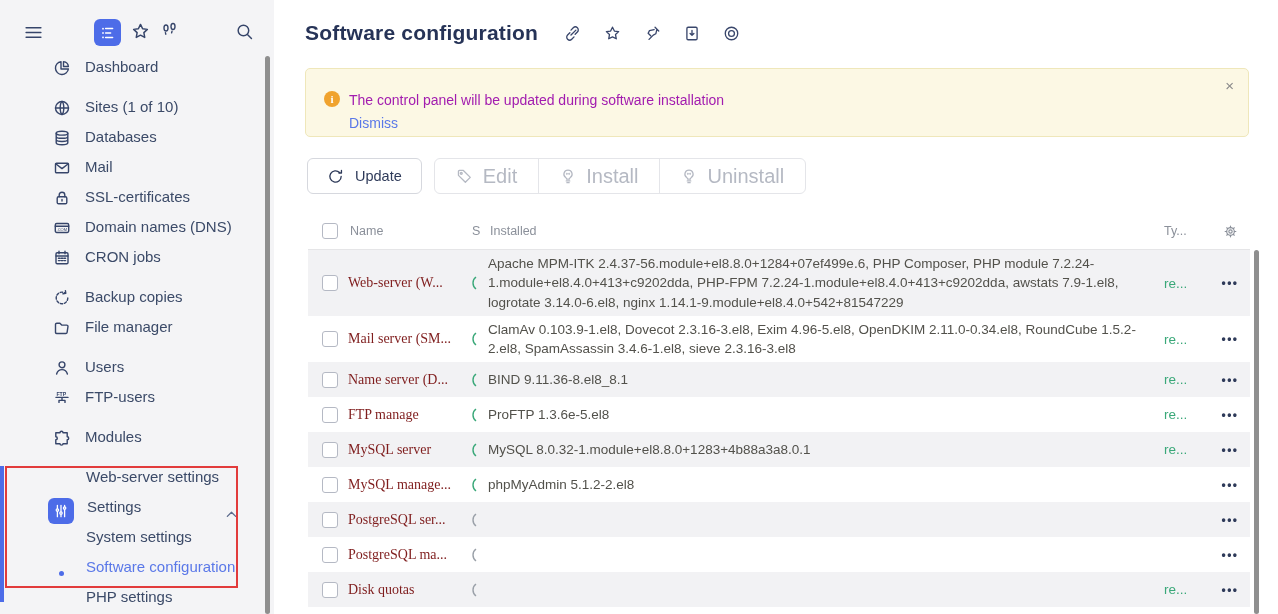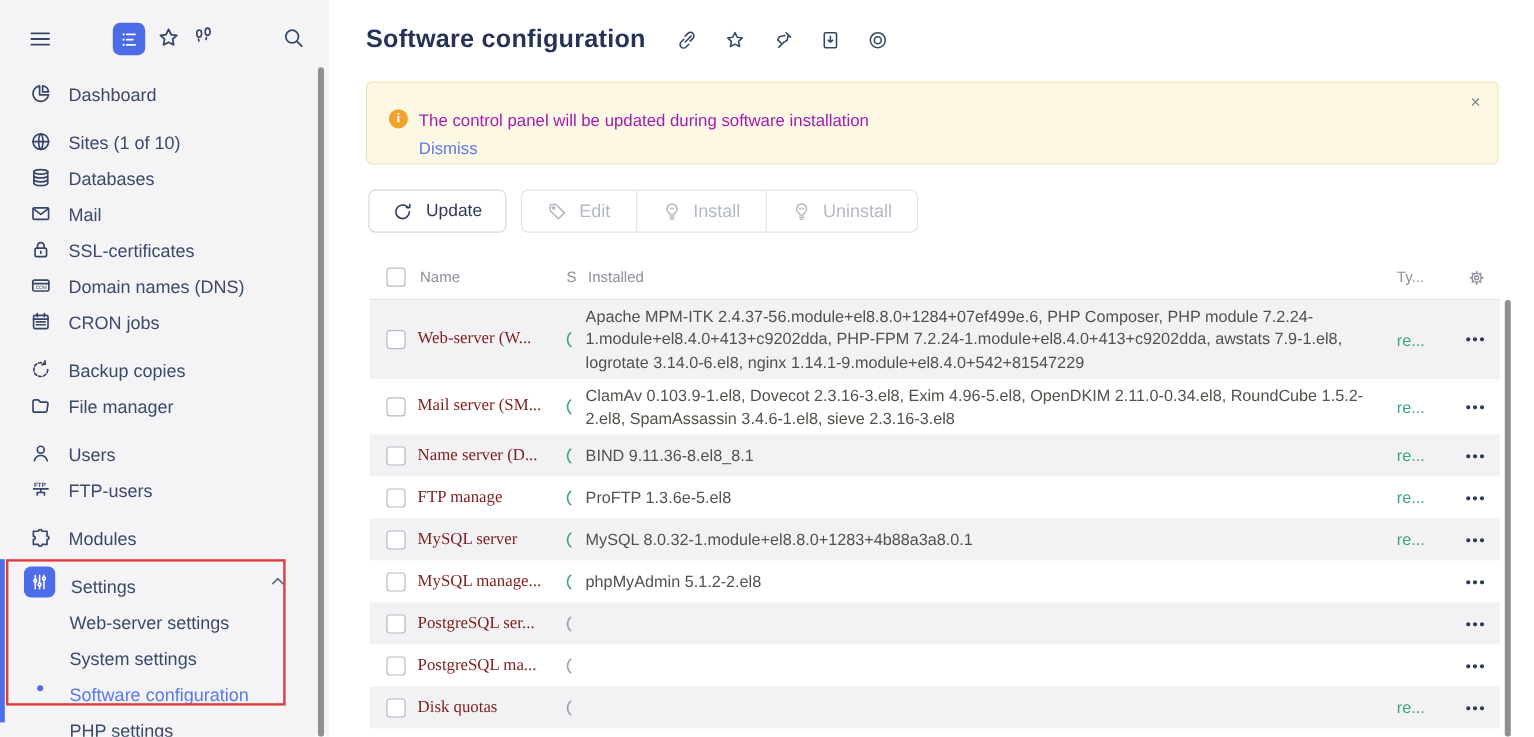--- a/index.html
+++ b/index.html
@@ -9,21 +9,21 @@
   
   .sidebar { position:absolute; left:0; top:0; width:274px; height:614px; background:#f4f4f6; }
   .sb-top { position:relative; height:56px; }
   .sb-top .ic { position:absolute; color:#36456a; }
   .hamburger { left:24px; top:23px; }
   .active-sq { left:94px; top:19px; width:27px; height:27px; background:#4d6ce8; border-radius:6px; display:flex; align-items:center; justify-content:center; color:#fff; }
   .fav-ic { left:131px; top:22px; }
   .foot-ic { left:159px; top:21px; }
   .search-ic { left:235px; top:22px; }
   .nav { position:absolute; top:58px; left:0; width:260px; }
-  .nav-item { height:30px; display:flex; align-items:flex-end; padding-left:24px; font-size:15px; color:#3b4a68; cursor:pointer; position:relative; }
+  .nav-item { height:30px; display:flex; align-items:flex-start; padding-left:24px; font-size:15px; color:#3b4a68; cursor:pointer; position:relative;margin-left:28px; }
   .nav-item .nicon { width:20px; height:20px; display:flex; align-items:center; justify-content:center; margin-right:13px; color:#36456a; flex:none; }
   .nav-gap { height:10px; }
   .sub { padding-left:58px; }
   .sub.active { color:#5a78e8; }
   .bullet { position:absolute; left:31px; top:13px; width:5px; height:5px; border-radius:50%; background:#4d6ce8; }
   .settings-row .chev { position:absolute; right:22px; top:10px; color:#5b6a8c; }
   .sicon-sq { width:26px; height:26px; background:#4d6ce8; border-radius:6px; display:flex; align-items:center; justify-content:center; color:#fff; margin-right:13px; margin-left:-4px; flex:none; }
   .red-box { position:absolute; left:5px; top:466px; width:233px; height:122px; border:2px solid #e23b3b; pointer-events:none; z-index:5; }
   .blue-bar { position:absolute; left:0; top:466px; width:4px; height:136px; background:#4d6ce8; }
   .sb-scroll { position:absolute; left:265px; top:56px; width:5px; height:558px; background:#8f8f8f; border-radius:3px; }
@@ -39,21 +39,21 @@
 
   .banner { position:absolute; left:31px; right:29px; top:68px; height:69px; background:#fcf8e4; border:1px solid #efe7ba; border-radius:5px; }
   .banner .info { position:absolute; left:18px; top:22px; width:16px; height:16px; border-radius:50%; background:#f0a32e; color:#fff; font-size:11px; font-weight:700; display:flex; align-items:center; justify-content:center; font-family:"Liberation Serif",serif; }
   .banner .msg { position:absolute; left:43px; top:23px; font-size:14px; color:#a21caf; }
   .banner .dismiss { position:absolute; left:43px; top:46px; font-size:14px; color:#5a78e8; cursor:pointer; }
   .banner .close { position:absolute; right:14px; top:8px; font-size:15px; color:#8a8a8a; cursor:pointer; }
 
   .toolbar { position:absolute; left:33px; top:158px; display:flex; gap:12px; }
   .btn-update { height:36px; background:#fff; border:1px solid #d6d8de; border-radius:6px; display:flex; align-items:center; gap:11px; padding:17px 19px; font-size:14.5px; color:#2e3a59; cursor:pointer; }
   .btn-group { height:36px; border:1px solid #e4e5e9; border-radius:6px; display:flex; color:#b5b9c3; }
-  .btn-seg { display:flex; align-items:center; gap:10px; padding:0 21px; font-size:15px; cursor:default; }
+  .btn-seg { display:flex; align-items:center; gap:10px; padding:0 21px; font-size:20px; cursor:default; }
   .btn-seg + .btn-seg { border-left:1px solid #e4e5e9; }
 
   
   .table { position:absolute; left:34px; top:213px; width:942px; }
   .thead { height:37px; display:flex; align-items:center; border-bottom:1px solid #e5e5e7; color:#8b909a; font-size:12.5px; }
   .trow { display:flex; align-items:center; }
   .trow.alt { background:#f2f2f4; }
   .h66 { height:66px; } .h46 { height:46px; } .h35 { height:35px; }
   .cb { width:16px; height:16px; border:1.5px solid #b5b9c4; border-radius:3px; background:#fff; margin-left:14px; flex:none; cursor:pointer; }
   .cname { width:122px; margin-left:10px; font-size:14px; color:#7f1d1d; white-space:nowrap; overflow:hidden; flex:none;font-family:Liberation Serif, serif; }
@@ -222,42 +222,42 @@
     <div class="nav-gap"></div>
     <div class="nav-item">
       <span class="nicon">
           <svg class="stroke" width="18" height="18" viewBox="0 0 18 18">
             <path d="M7 3.7c0-.8.7-1.4 1.5-1.4S10 2.9 10 3.7h4.2v4c.8 0 1.5.7 1.5 1.5s-.7 1.5-1.5 1.5v4H10c0 .8-.7 1.4-1.5 1.4S7 15.5 7 14.7H2.8v-4c.8 0 1.5-.7 1.5-1.5s-.7-1.5-1.5-1.5v-4z"></path>
           </svg>
         </span>
       <span>Modules</span>
     </div>
     <div class="nav-gap"></div>
+    <div class="nav-item sub">
+      <span>Web-server settings</span>
+    </div>
     <div class="nav-item settings-row">
       <span class="sicon-sq">
           <svg width="16" height="16" viewBox="0 0 16 16">
             <g stroke="#fff" stroke-width="1.3" fill="none" stroke-linecap="round">
               <path d="M4.4 2.3v3.4M4.4 8.3v5.4M8 2.3v6.4M8 11.3v2.4M11.6 2.3v1.4M11.6 6.3v7.4"></path>
               <circle cx="4.4" cy="7" r="1.2"></circle>
               <circle cx="8" cy="10" r="1.2"></circle>
               <circle cx="11.6" cy="5" r="1.2"></circle>
             </g>
           </svg>
         </span>
       <span>Settings</span>
       <span class="chev">
           <svg class="stroke" width="13" height="13" viewBox="0 0 14 14">
             <path d="M2.5 9l4.5-4.5L11.5 9"></path>
           </svg>
         </span>
     </div>
     <div class="nav-item sub">
-      <span>Web-server settings</span>
-    </div>
-    <div class="nav-item sub">
       <span>System settings</span>
     </div>
     <div class="nav-item sub active">
       <span class="bullet"></span>
       <span>Software configuration</span>
     </div>
     <div class="nav-item sub">
       <span>PHP settings</span>
     </div>
   </div>

